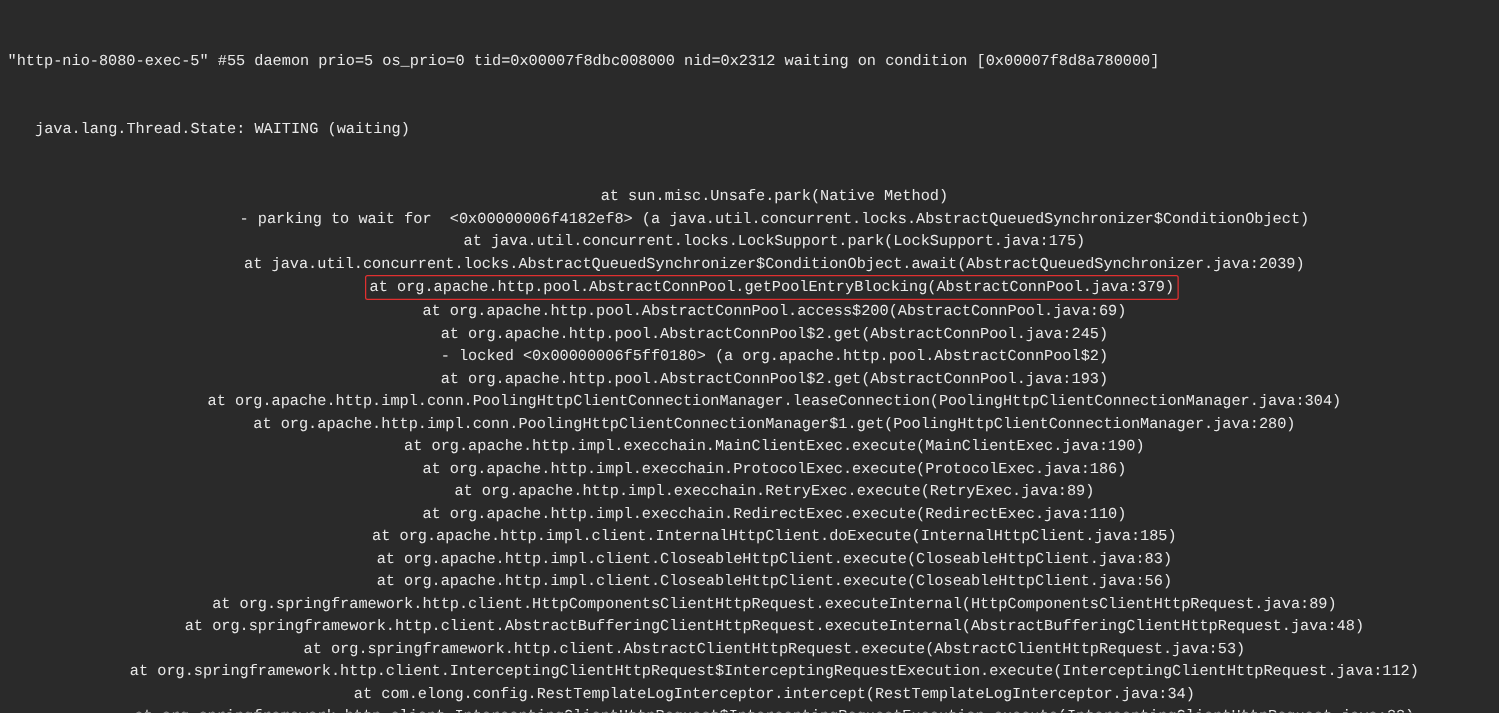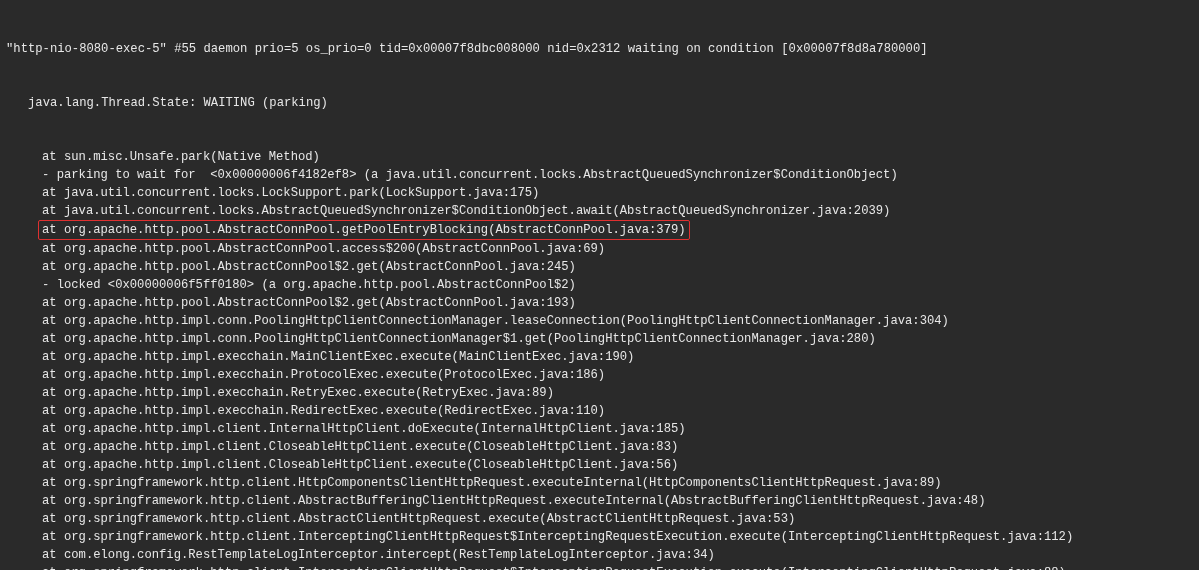--- a/index.html
+++ b/index.html
@@ -17,29 +17,29 @@
   .trace {
     padding: 4px 2px 2px 6px;
     white-space: pre;
   }
   .line {
     display: block;
     position: relative;
     white-space: pre;
   }
   .indent1 { padding-left: 22px; }
-  .indent2 { padding-left: 36px; }
+  .indent2 { padding-left: 36px; text-align: center; }
   .highlight-red {
     display: inline-block;
     border: 1.5px solid #e03030;
     border-radius: 2px;
     padding: 0 3px;
     margin-left: -4px;
   }
 </style>
 </head>
 <body>
 
 <div class="trace">
   <span class="line">"http-nio-8080-exec-5" #55 daemon prio=5 os_prio=0 tid=0x00007f8dbc008000 nid=0x2312 waiting on condition [0x00007f8d8a780000]</span>
-  <span class="line indent1">java.lang.Thread.State: WAITING (parking)</span>
+  <span class="line indent1">java.lang.Thread.State: WAITING (waiting)</span>
   <div id="frames"><span class="line indent2">at sun.misc.Unsafe.park(Native Method)</span><span class="line indent2">- parking to wait for  &lt;0x00000006f4182ef8&gt; (a java.util.concurrent.locks.AbstractQueuedSynchronizer$ConditionObject)</span><span class="line indent2">at java.util.concurrent.locks.LockSupport.park(LockSupport.java:175)</span><span class="line indent2">at java.util.concurrent.locks.AbstractQueuedSynchronizer$ConditionObject.await(AbstractQueuedSynchronizer.java:2039)</span><span class="line indent2"><span class="highlight-red">at org.apache.http.pool.AbstractConnPool.getPoolEntryBlocking(AbstractConnPool.java:379)</span></span><span class="line indent2">at org.apache.http.pool.AbstractConnPool.access$200(AbstractConnPool.java:69)</span><span class="line indent2">at org.apache.http.pool.AbstractConnPool$2.get(AbstractConnPool.java:245)</span><span class="line indent2">- locked &lt;0x00000006f5ff0180&gt; (a org.apache.http.pool.AbstractConnPool$2)</span><span class="line indent2">at org.apache.http.pool.AbstractConnPool$2.get(AbstractConnPool.java:193)</span><span class="line indent2">at org.apache.http.impl.conn.PoolingHttpClientConnectionManager.leaseConnection(PoolingHttpClientConnectionManager.java:304)</span><span class="line indent2">at org.apache.http.impl.conn.PoolingHttpClientConnectionManager$1.get(PoolingHttpClientConnectionManager.java:280)</span><span class="line indent2">at org.apache.http.impl.execchain.MainClientExec.execute(MainClientExec.java:190)</span><span class="line indent2">at org.apache.http.impl.execchain.ProtocolExec.execute(ProtocolExec.java:186)</span><span class="line indent2">at org.apache.http.impl.execchain.RetryExec.execute(RetryExec.java:89)</span><span class="line indent2">at org.apache.http.impl.execchain.RedirectExec.execute(RedirectExec.java:110)</span><span class="line indent2">at org.apache.http.impl.client.InternalHttpClient.doExecute(InternalHttpClient.java:185)</span><span class="line indent2">at org.apache.http.impl.client.CloseableHttpClient.execute(CloseableHttpClient.java:83)</span><span class="line indent2">at org.apache.http.impl.client.CloseableHttpClient.execute(CloseableHttpClient.java:56)</span><span class="line indent2">at org.springframework.http.client.HttpComponentsClientHttpRequest.executeInternal(HttpComponentsClientHttpRequest.java:89)</span><span class="line indent2">at org.springframework.http.client.AbstractBufferingClientHttpRequest.executeInternal(AbstractBufferingClientHttpRequest.java:48)</span><span class="line indent2">at org.springframework.http.client.AbstractClientHttpRequest.execute(AbstractClientHttpRequest.java:53)</span><span class="line indent2">at org.springframework.http.client.InterceptingClientHttpRequest$InterceptingRequestExecution.execute(InterceptingClientHttpRequest.java:112)</span><span class="line indent2">at com.elong.config.RestTemplateLogInterceptor.intercept(RestTemplateLogInterceptor.java:34)</span><span class="line indent2">at org.springframework.http.client.InterceptingClientHttpRequest$InterceptingRequestExecution.execute(InterceptingClientHttpRequest.java:88)</span></div>
 </div>
 
 </body></html>

